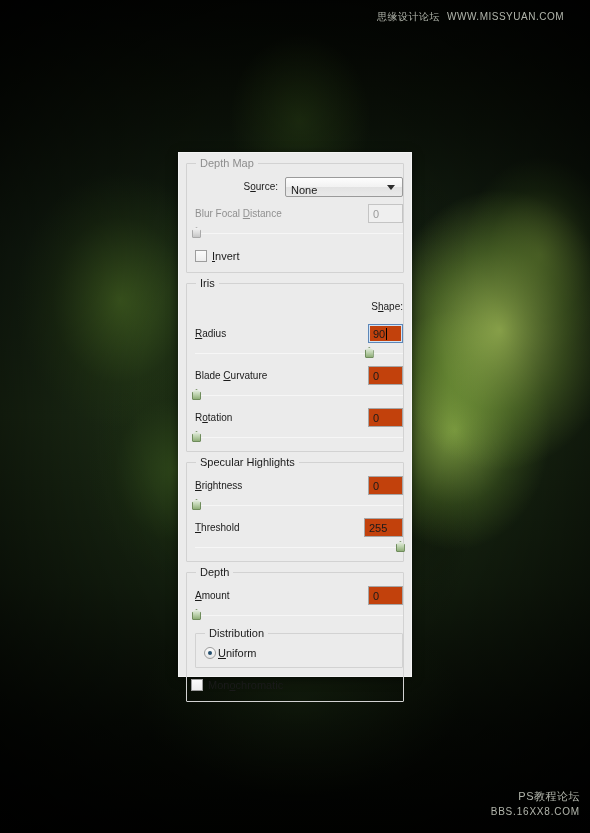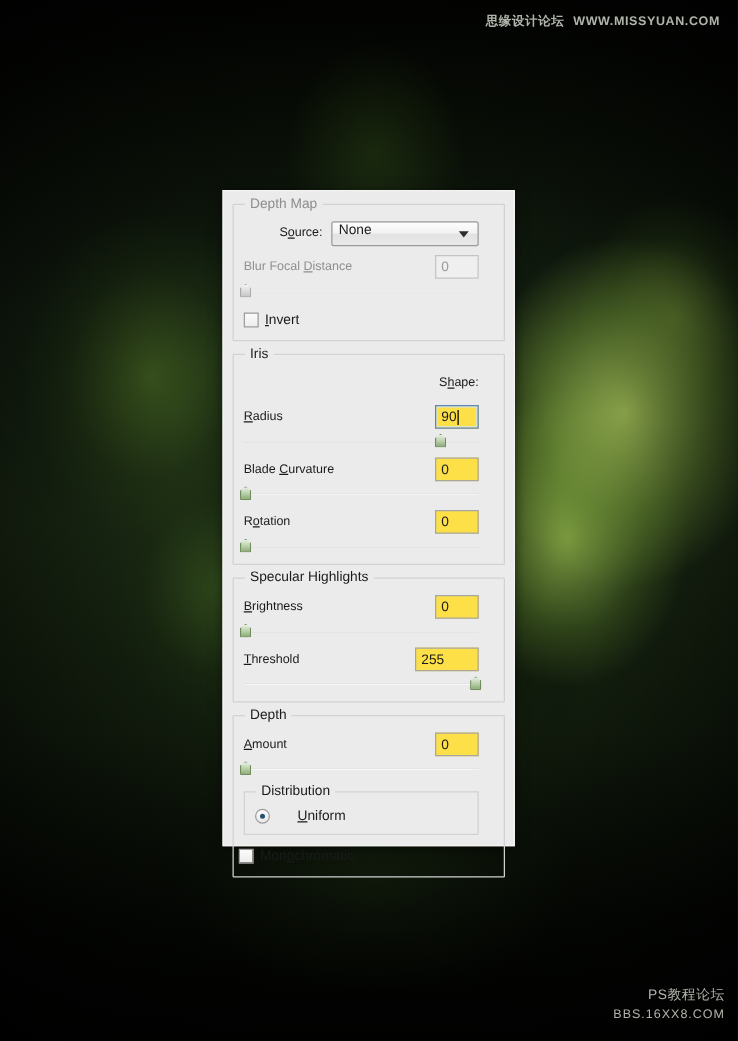--- a/index.html
+++ b/index.html
@@ -42,21 +42,21 @@
 
   
   .wm {
     position: absolute;
     color: #cfd3c8;
     font-size: 10px;
     letter-spacing: 0.5px;
     white-space: nowrap;
     opacity: 0.85;
   }
-  #wm-top      { top: 10px; right: 14px; font-weight: bold; }
+  #wm-top      { top: 10px; right: 26px; }
   #wm-top .cn  { margin-right: 7px; }
   #wm-bottom   { right: 10px; bottom: 14px; text-align: right; line-height: 15px; }
   #wm-bottom .cn { display: block; font-size: 11px; text-align: right; }
   #wm-bottom .url { display: block; font-size: 10px; letter-spacing: 0.8px; }
 
   
   #dialog {
     position: absolute;
     left: 178px;
     top: 152px;
@@ -69,21 +69,21 @@
     color: #1a1a1a;
     padding: 0 7px;
   }
 
   
   .group {
     position: relative;
     border: 1px solid #d2d2d2;
     border-radius: 1px;
     margin-top: 10px;
-    padding: 12px 20px 8px 8px;
+    padding: 12px 0 8px 8px;
     background: transparent;
   }
   .group > .legend {
     position: absolute;
     top: -7px;
     left: 9px;
     padding: 0 4px;
     background: #ebebeb;
     font-size: 11px;
     color: #1a1a1a;
@@ -105,21 +105,21 @@
 
   
   .combo {
     position: relative;
     width: 118px;
     height: 20px;
     border: 1px solid #9a9a9a;
     border-radius: 2px;
     background: linear-gradient(to bottom, #fdfdfd 0%, #f2f2f2 48%, #e2e2e2 50%, #e9e9e9 100%);
     display: flex;
-    align-items: flex-start;
+    align-items: flex-end;
     padding-left: 5px;
     font-size: 11px;
     color: #1a1a1a;
     cursor: default;
   }
   .combo .arrow {
     position: absolute;
     right: 7px;
     top: 50%;
     width: 0; height: 0;
@@ -127,29 +127,29 @@
     border-left: 4px solid transparent;
     border-right: 4px solid transparent;
     border-top: 5px solid #2c2c2c;
   }
 
   
   .numfield {
     width: 35px;
     height: 19px;
     border: 1px solid #a6a6a6;
-    background: #fde047;
+    background: #c2410c;
     font-size: 11px;
     color: #1a1a1a;
     display: flex;
     align-items: center;
     padding-left: 4px;
     position: relative;
   }
-  .numfield.wide { width: 51px; }
+  .numfield.wide { width: 39px; }
   .numfield.focused {
     border: 1px solid #5d87b8;
     box-shadow: inset 0 0 0 1px #d4e3f4;
   }
   .numfield.focused .caret {
     display: inline-block;
     width: 1px;
     height: 12px;
     background: #000;
     margin-left: 1px;
@@ -202,21 +202,21 @@
   }
   .check .box {
     width: 12px;
     height: 12px;
     border: 1px solid #9d9d9d;
     background: linear-gradient(to bottom, #fbfbfb, #ededed);
   }
   .radio {
     display: flex;
     align-items: center;
-    gap: 22px;
+    gap: 2px;
     font-size: 11px;
     height: 15px;
   }
   .radio .dotbox {
     width: 12px;
     height: 12px;
     border-radius: 50%;
     border: 1px solid #9d9d9d;
     background: linear-gradient(to bottom, #fbfbfb, #e8e8e8);
     position: relative;

